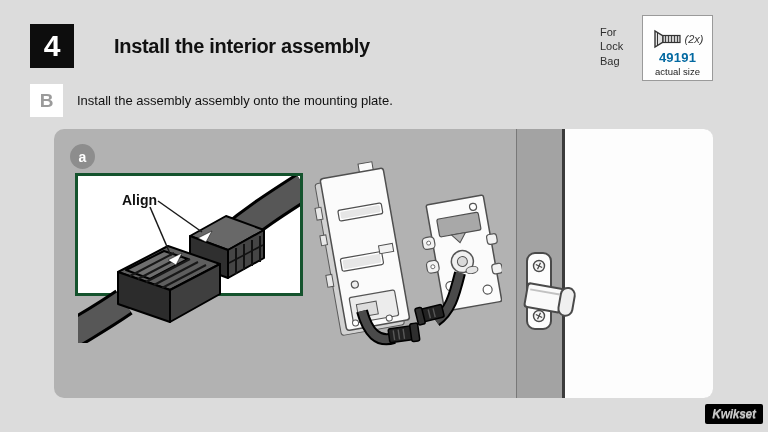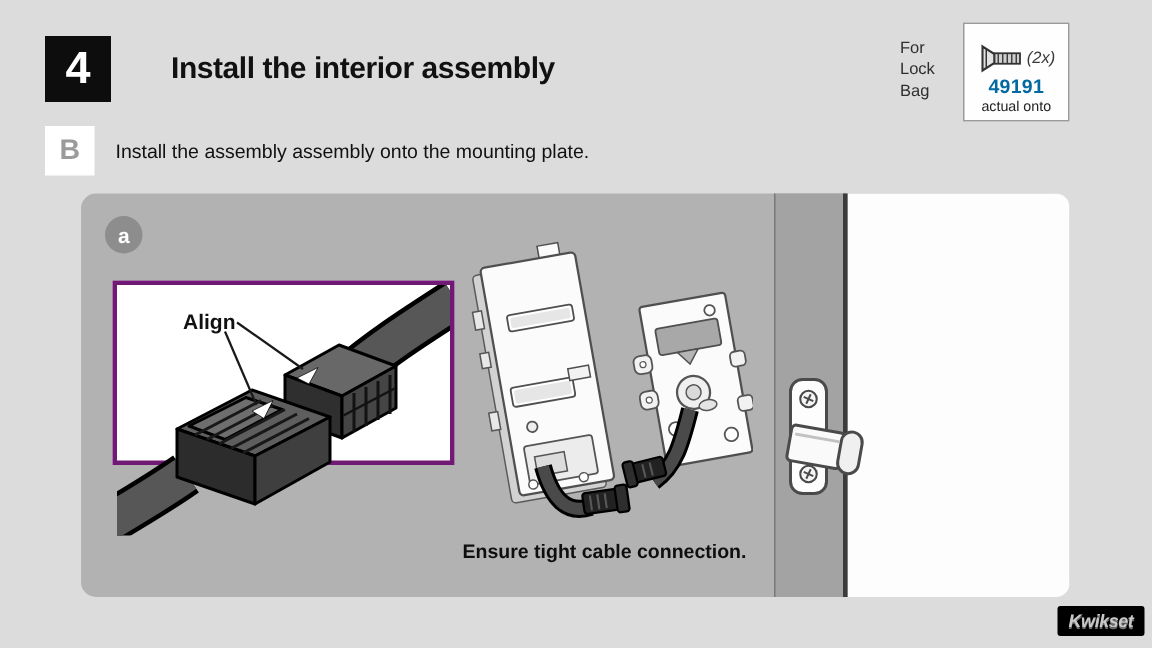--- a/index.html
+++ b/index.html
@@ -46,22 +46,22 @@
   .panel{
     position:absolute;left:54px;top:129px;width:659px;height:269px;
     background:#b2b2b2;border-radius:10px;
   }
   .badge-a{
     position:absolute;left:16px;top:15px;width:25px;height:25px;border-radius:50%;
     background:#8d8d8d;color:#fff;font-weight:bold;font-size:14px;
     display:flex;align-items:center;justify-content:center;z-index:4;
   }
   .inset{
-    position:absolute;left:21px;top:58px;width:228px;height:123px;box-sizing:border-box;
-    background:#fff;border:3px solid #701a75;z-index:2;
+    position:absolute;left:21px;top:44px;width:228px;height:123px;box-sizing:border-box;
+    background:#fff;border:3px solid #14532d;z-index:2;
   }
   .inset svg{display:block;}
   .mid-art{position:absolute;left:248px;top:16px;z-index:2;}
   .caption{
     position:absolute;left:246px;top:231px;width:206px;text-align:center;
     font-weight:bold;font-size:13px;color:#0e0e0e;z-index:2;
   }
   .door-strip{
     position:absolute;left:462px;top:0;width:49px;height:269px;box-sizing:border-box;
     background:#a3a3a3;border-left:1px solid #787878;border-right:3px solid #3c3c3c;z-index:1;
@@ -99,21 +99,21 @@
       <rect x="11" y="6.5" width="17" height="7" fill="#cfcfcf" stroke="#333" stroke-width="1.2"></rect>
       <line x1="13.5" y1="6.5" x2="13.5" y2="13.5" stroke="#333" stroke-width="0.9"></line>
       <line x1="16.5" y1="6.5" x2="16.5" y2="13.5" stroke="#333" stroke-width="0.9"></line>
       <line x1="19.5" y1="6.5" x2="19.5" y2="13.5" stroke="#333" stroke-width="0.9"></line>
       <line x1="22.5" y1="6.5" x2="22.5" y2="13.5" stroke="#333" stroke-width="0.9"></line>
       <line x1="25.5" y1="6.5" x2="25.5" y2="13.5" stroke="#333" stroke-width="0.9"></line>
     </svg>
     <span class="qty">(2x)</span>
   </div>
   <div class="part-number">49191</div>
-  <div class="size-note">actual onto</div>
+  <div class="size-note">actual size</div>
 </div>
 
 <div class="substep-square">
   <span>B</span>
 </div>
 <div class="substep-text">Install the assembly assembly onto the mounting plate.</div>
 
 <div class="panel">
 
   <div class="door-white"></div>
@@ -213,21 +213,20 @@
       <line x1="15" y1="2" x2="15" y2="12" stroke="#585858" stroke-width="1.4"></line>
     </g>
     <g transform="translate(116,165) rotate(-14)">
       <rect x="0" y="0" width="24" height="13" rx="2" fill="#222" stroke="#000" stroke-width="1.5"></rect>
       <rect x="-3" y="-2" width="7" height="17" rx="2" fill="#2e2e2e" stroke="#000" stroke-width="1.5"></rect>
       <line x1="10" y1="2" x2="10" y2="11" stroke="#585858" stroke-width="1.4"></line>
       <line x1="15" y1="2" x2="15" y2="11" stroke="#585858" stroke-width="1.4"></line>
     </g>
   </svg>
 
-  <div class="caption">Ensure tight cable connection.</div>
 
   <svg class="latch-art" width="100" height="105" viewBox="0 0 100 105">
     <rect x="15" y="12" width="24" height="76" rx="8" fill="#fdfdfd" stroke="#4a4a4a" stroke-width="2"></rect>
     <g transform="translate(27,25)">
       <circle r="5.5" fill="#f5f5f5" stroke="#4a4a4a" stroke-width="1.4"></circle>
       <g transform="rotate(25)">
         <line x1="-3.5" y1="0" x2="3.5" y2="0" stroke="#4a4a4a" stroke-width="1.3"></line>
         <line x1="0" y1="-3.5" x2="0" y2="3.5" stroke="#4a4a4a" stroke-width="1.3"></line>
       </g>
     </g>

